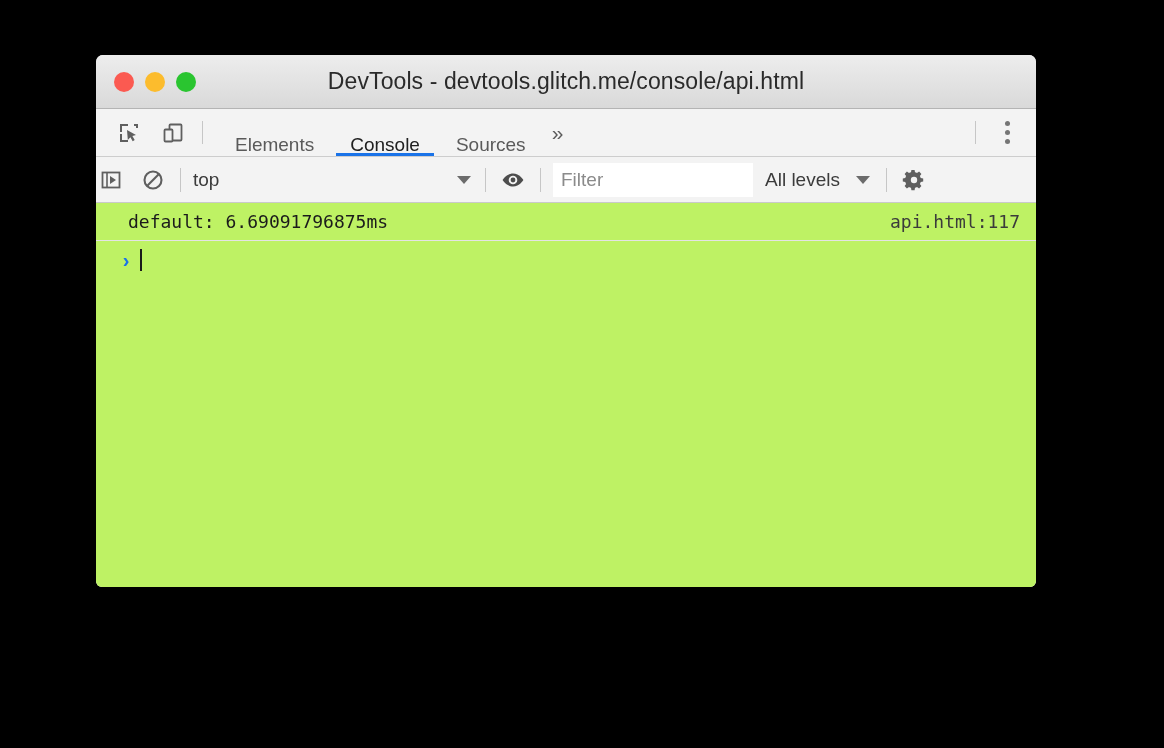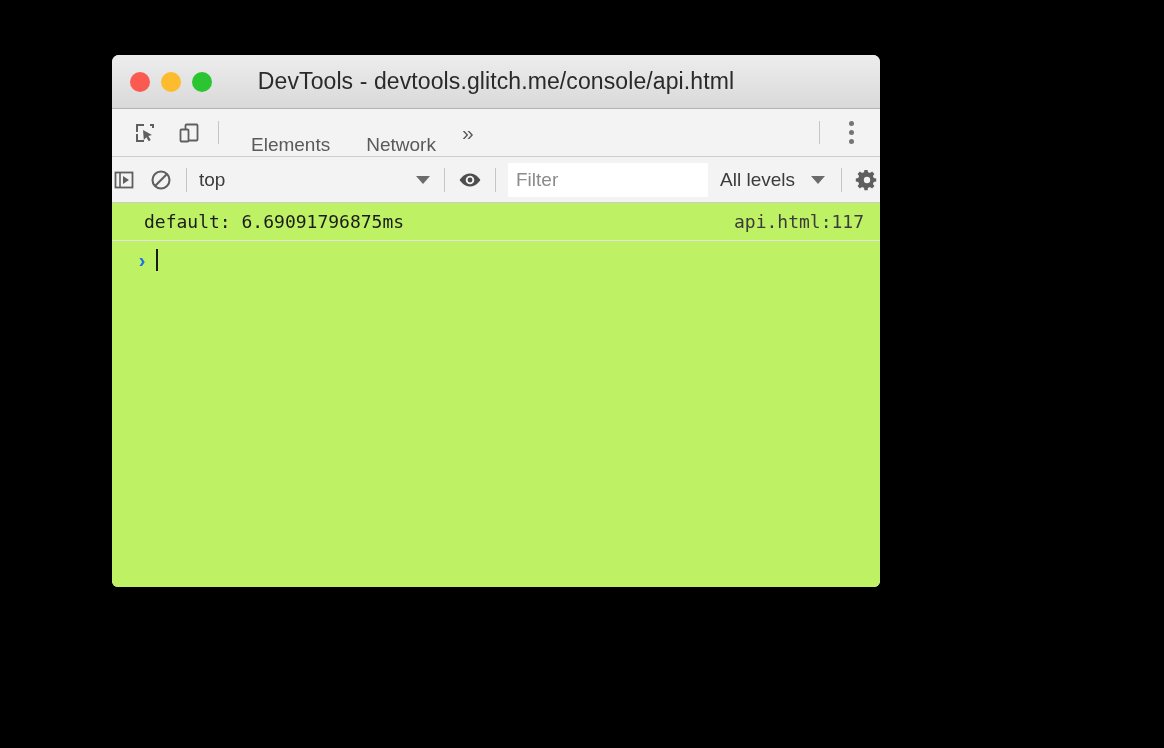--- a/index.html
+++ b/index.html
@@ -5,22 +5,22 @@
   * { box-sizing: border-box; margin: 0; padding: 0; }
   html, body {
     width: 1164px; height: 748px;
     background: #000;
     font-family: "Liberation Sans", sans-serif;
     overflow: hidden;
   }
 
   #window {
     position: absolute;
-    left: 112px; top: 55px;
-    width: 768px; height: 532px;
+    left: 96px; top: 55px;
+    width: 940px; height: 532px;
     background: #fff;
     border-radius: 7px 7px 6px 6px;
     overflow: hidden;
     box-shadow: 0 0 0 0.5px rgba(0,0,0,0.25);
   }
 
   
   #titlebar {
     position: relative;
     height: 54px;
@@ -264,22 +264,25 @@
           <rect x="8.5" y="3.5" width="12" height="16" rx="1" fill="none" stroke="#5f5f5f" stroke-width="1.8"></rect>
           <rect x="3.5" y="8.5" width="8" height="12" rx="1" fill="#f3f3f3" stroke="#5f5f5f" stroke-width="1.8"></rect>
         </svg>
       </div>
     </div>
     <div class="vsep"></div>
     <div class="tabs">
       <div class="tab" style="--accent:#1a73e8">
         <span>Elements</span>
       </div>
+      <div class="tab active" style="--accent:#1a73e8">
+        <span>Console</span>
+      </div>
       <div class="tab" style="--accent:#1a73e8">
-        <span>Network</span>
+        <span>Sources</span>
       </div>
       <div class="tab-more">»</div>
     </div>
     <div class="tb-right">
       <div class="vsep"></div>
       <div class="dots">
         <span class="dot"></span>
         <span class="dot"></span>
         <span class="dot"></span>
       </div>

